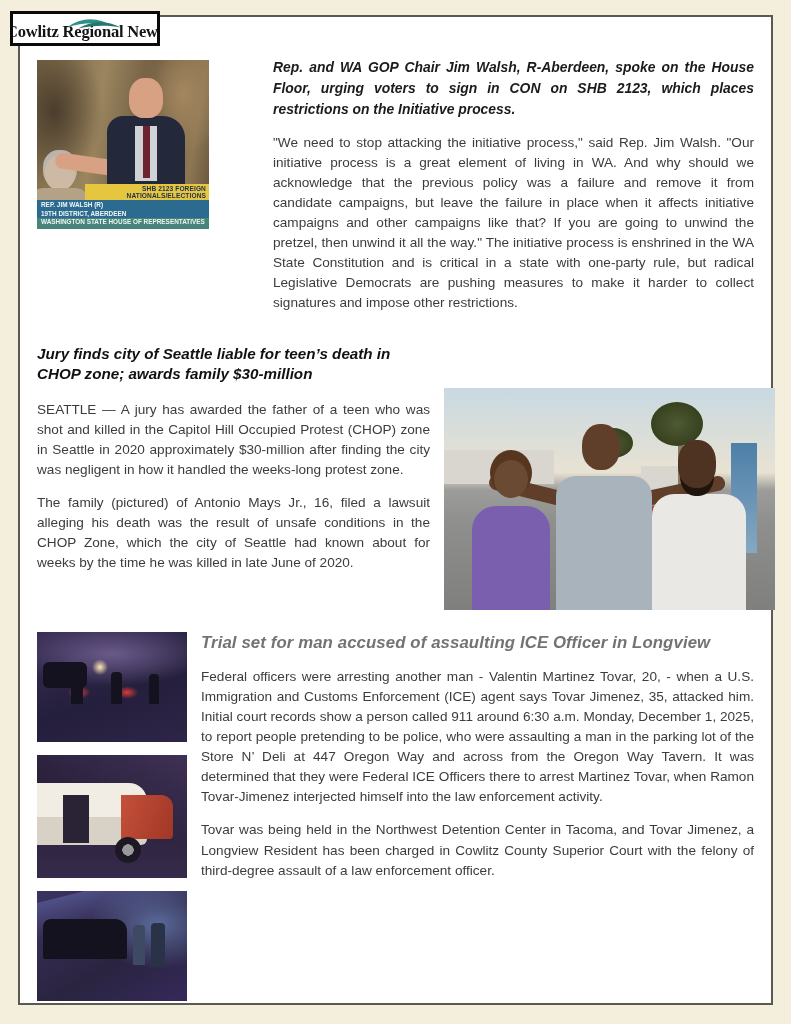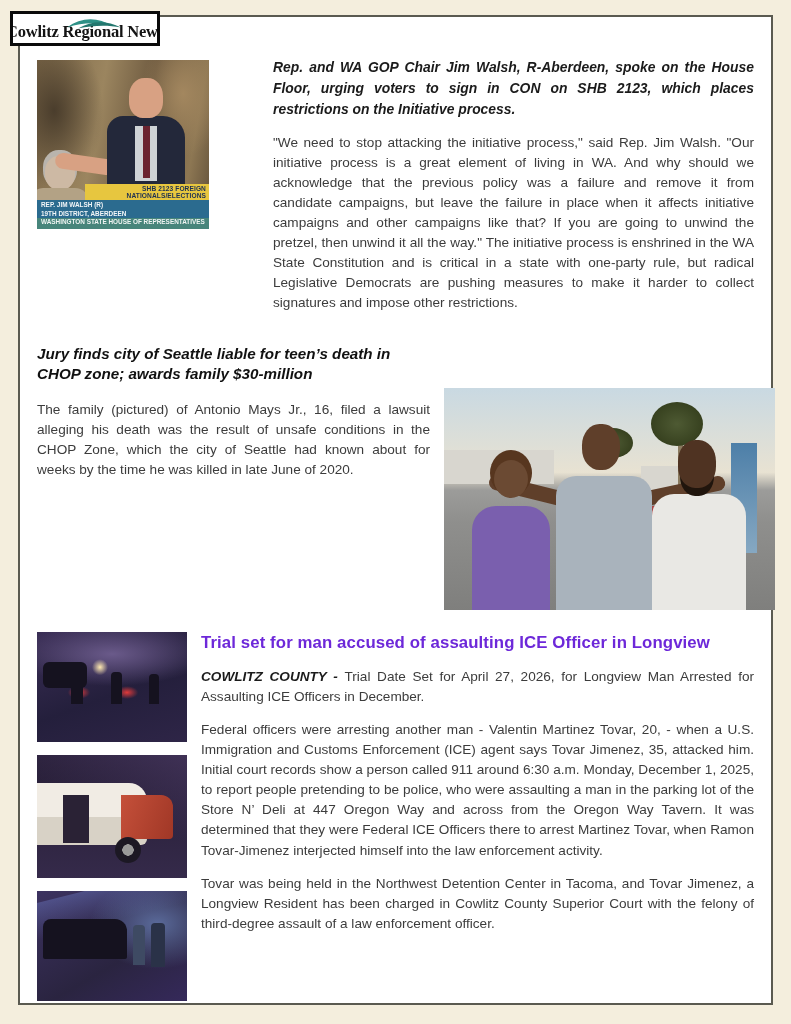--- a/index.html
+++ b/index.html
@@ -34,22 +34,22 @@
   }
   .lede-p {
     font-weight:bold; font-style:italic; font-size:13.9px; line-height:1.5;
     color:#1b1b1b; text-align:justify; margin-bottom:13px;
   }
   .h-italic {
     font-weight:bold; font-style:italic; font-size:15.2px; line-height:1.35;
     color:#111; margin-bottom:15px;
   }
   .h-strong {
-    font-weight:bold; font-size:16.8px; line-height:1.2; color:#6d28d9;
-    margin:1px 0 14px 0; letter-spacing:0.1px;
+    font-weight:bold; font-size:16.8px; line-height:1.2; color:#737373;
+    margin:1px 0 14px 0; letter-spacing:0.1px;font-style:italic;
   }
   .lead-label { font-weight:bold; font-style:italic; color:#1b1b1b; }
   
   .art1 { display:flex; gap:64px; }
   .a1-photo {
     width:172px; height:169px; flex:none; position:relative; overflow:hidden;
     background:
       radial-gradient(60px 90px at 85% 20%, #a3875f 0%, rgba(0,0,0,0) 70%),
       radial-gradient(70px 110px at 10% 30%, #4a3d2c 0%, rgba(0,0,0,0) 70%),
       linear-gradient(100deg,#7c6748 0%,#9b855f 35%,#6e5a40 60%,#8d7753 85%,#5f4e38 100%);
@@ -161,20 +161,21 @@
     <div class="a1-text">
       <p class="lede-p">Rep. and WA GOP Chair Jim Walsh, R-Aberdeen, spoke on the House Floor, urging voters to sign in CON on SHB 2123, which places restrictions on the Initiative process.</p>
       <p class="body-p">"We need to stop attacking the initiative process," said Rep. Jim Walsh. "Our initiative process is a great element of living in WA. And why should we acknowledge that the previous policy was a failure and remove it from candidate campaigns, but leave the failure in place when it affects initiative campaigns and other campaigns like that? If you are going to unwind the pretzel, then unwind it all the way." The initiative process is enshrined in the WA State Constitution and is critical in a state with one-party rule, but radical Legislative Democrats are pushing measures to make it harder to collect signatures and impose other restrictions.</p>
     </div>
   </section>
 
   <section class="art2">
     <div class="a2-row">
       <div class="a2-left">
         <h2 class="h-italic">Jury finds city of Seattle liable for teen’s death in CHOP zone; awards family $30-million</h2>
+        <p class="body-p">SEATTLE — A jury has awarded the father of a teen who was shot and killed in the Capitol Hill Occupied Protest (CHOP) zone in Seattle in 2020 approximately $30-million after finding the city was negligent in how it handled the weeks-long protest zone.</p>
         <p class="body-p">The family (pictured) of Antonio Mays Jr., 16, filed a lawsuit alleging his death was the result of unsafe conditions in the CHOP Zone, which the city of Seattle had known about for weeks by the time he was killed in late June of 2020.</p>
       </div>
       <div class="a2-photo">
         <div class="bldg" style="left:0;top:62px;width:110px;height:34px;"></div>
         <div class="bldg" style="right:64px;top:78px;width:70px;height:26px;"></div>
         <div class="palm-trunk" style="right:92px;top:44px;height:70px;"></div>
         <div class="palm" style="right:72px;top:14px;width:52px;height:44px;"></div>
         <div class="palm" style="right:142px;top:40px;width:40px;height:30px;"></div>
         <div class="sign-pole"></div>
         <div class="car-row"></div>
@@ -206,20 +207,19 @@
       </div>
       <div class="night night3">
         <div class="flare"></div>
         <div class="sil" style="left:6px;top:28px;width:84px;height:40px;border-radius:8px 12px 2px 2px;"></div>
         <div class="sil" style="left:96px;top:34px;width:12px;height:40px;border-radius:4px 4px 0 0;background:#3e4a63;"></div>
         <div class="sil" style="left:114px;top:32px;width:14px;height:44px;border-radius:4px 4px 0 0;background:#2a3248;"></div>
       </div>
     </div>
     <div class="a3-text">
       <h2 class="h-strong">Trial set for man accused of assaulting ICE Officer in Longview</h2>
-      <p class="body-p"><span class="lead-label">COWLITZ COUNTY - </span><span>Trial Date Set for April 27, 2026, for Longview Man Arrested for Assaulting ICE Officers in December.</span></p>
       <p class="body-p">Federal officers were arresting another man - Valentin Martinez Tovar, 20, - when a U.S. Immigration and Customs Enforcement (ICE) agent says Tovar Jimenez, 35, attacked him. Initial court records show a person called 911 around 6:30 a.m. Monday, December 1, 2025, to report people pretending to be police, who were assaulting a man in the parking lot of the Store N’ Deli at 447 Oregon Way and across from the Oregon Way Tavern. It was determined that they were Federal ICE Officers there to arrest Martinez Tovar, when Ramon Tovar-Jimenez interjected himself into the law enforcement activity.</p>
       <p class="body-p">Tovar was being held in the Northwest Detention Center in Tacoma, and Tovar Jimenez, a Longview Resident has been charged in Cowlitz County Superior Court with the felony of third-degree assault of a law enforcement officer.</p>
 
     </div>
   </section>
 
 </div>
 
 </body></html>

